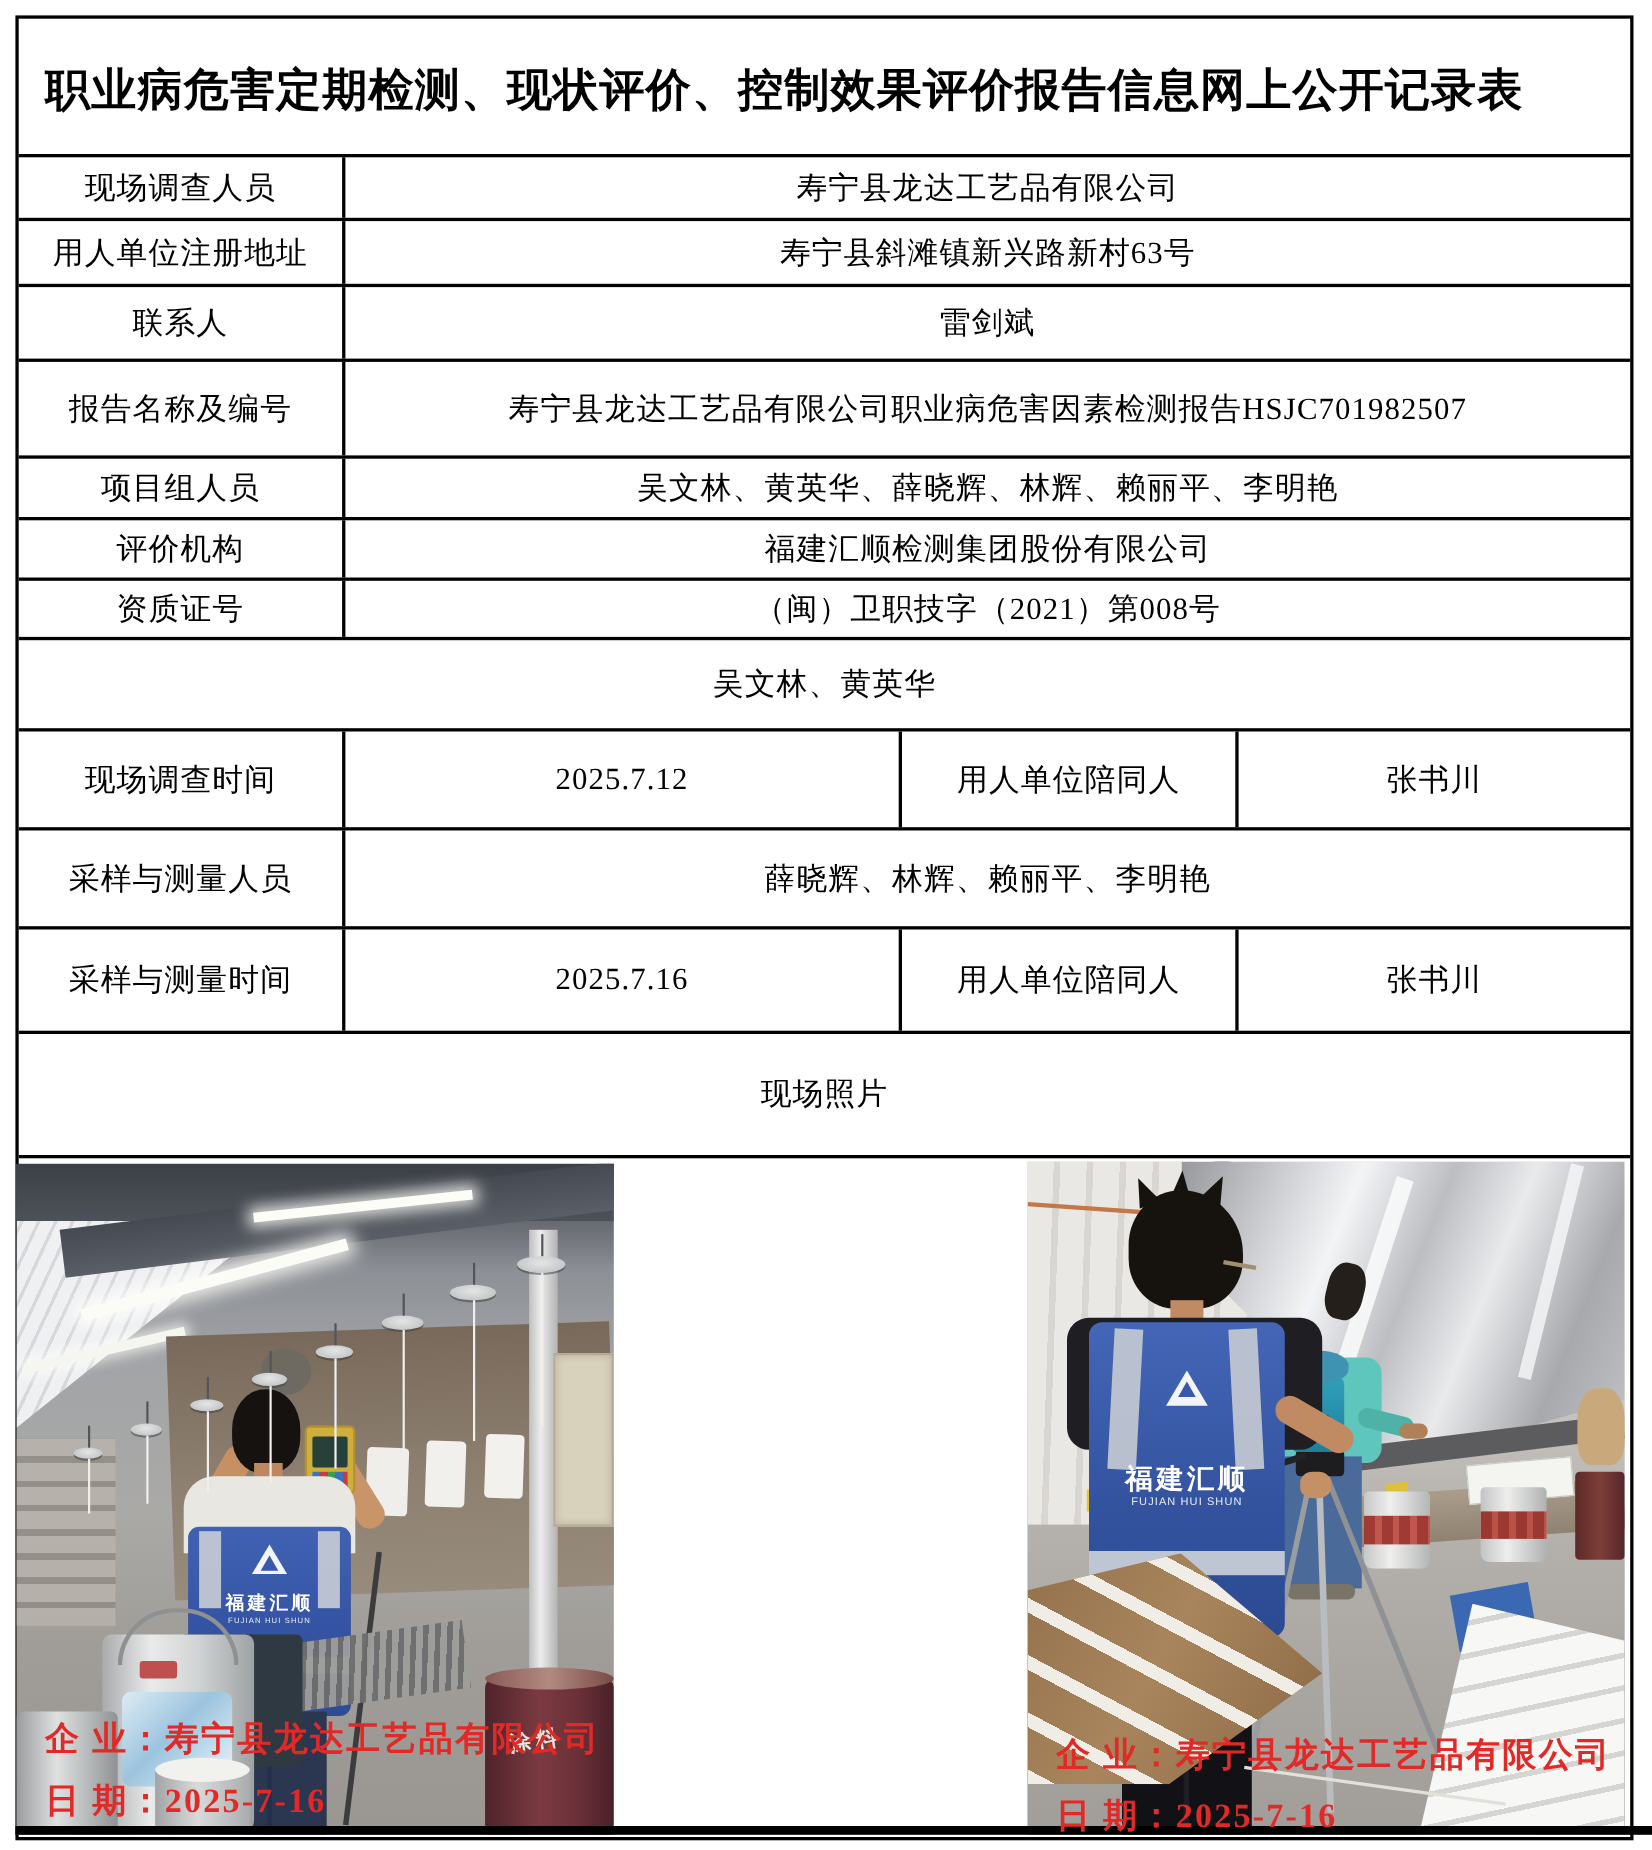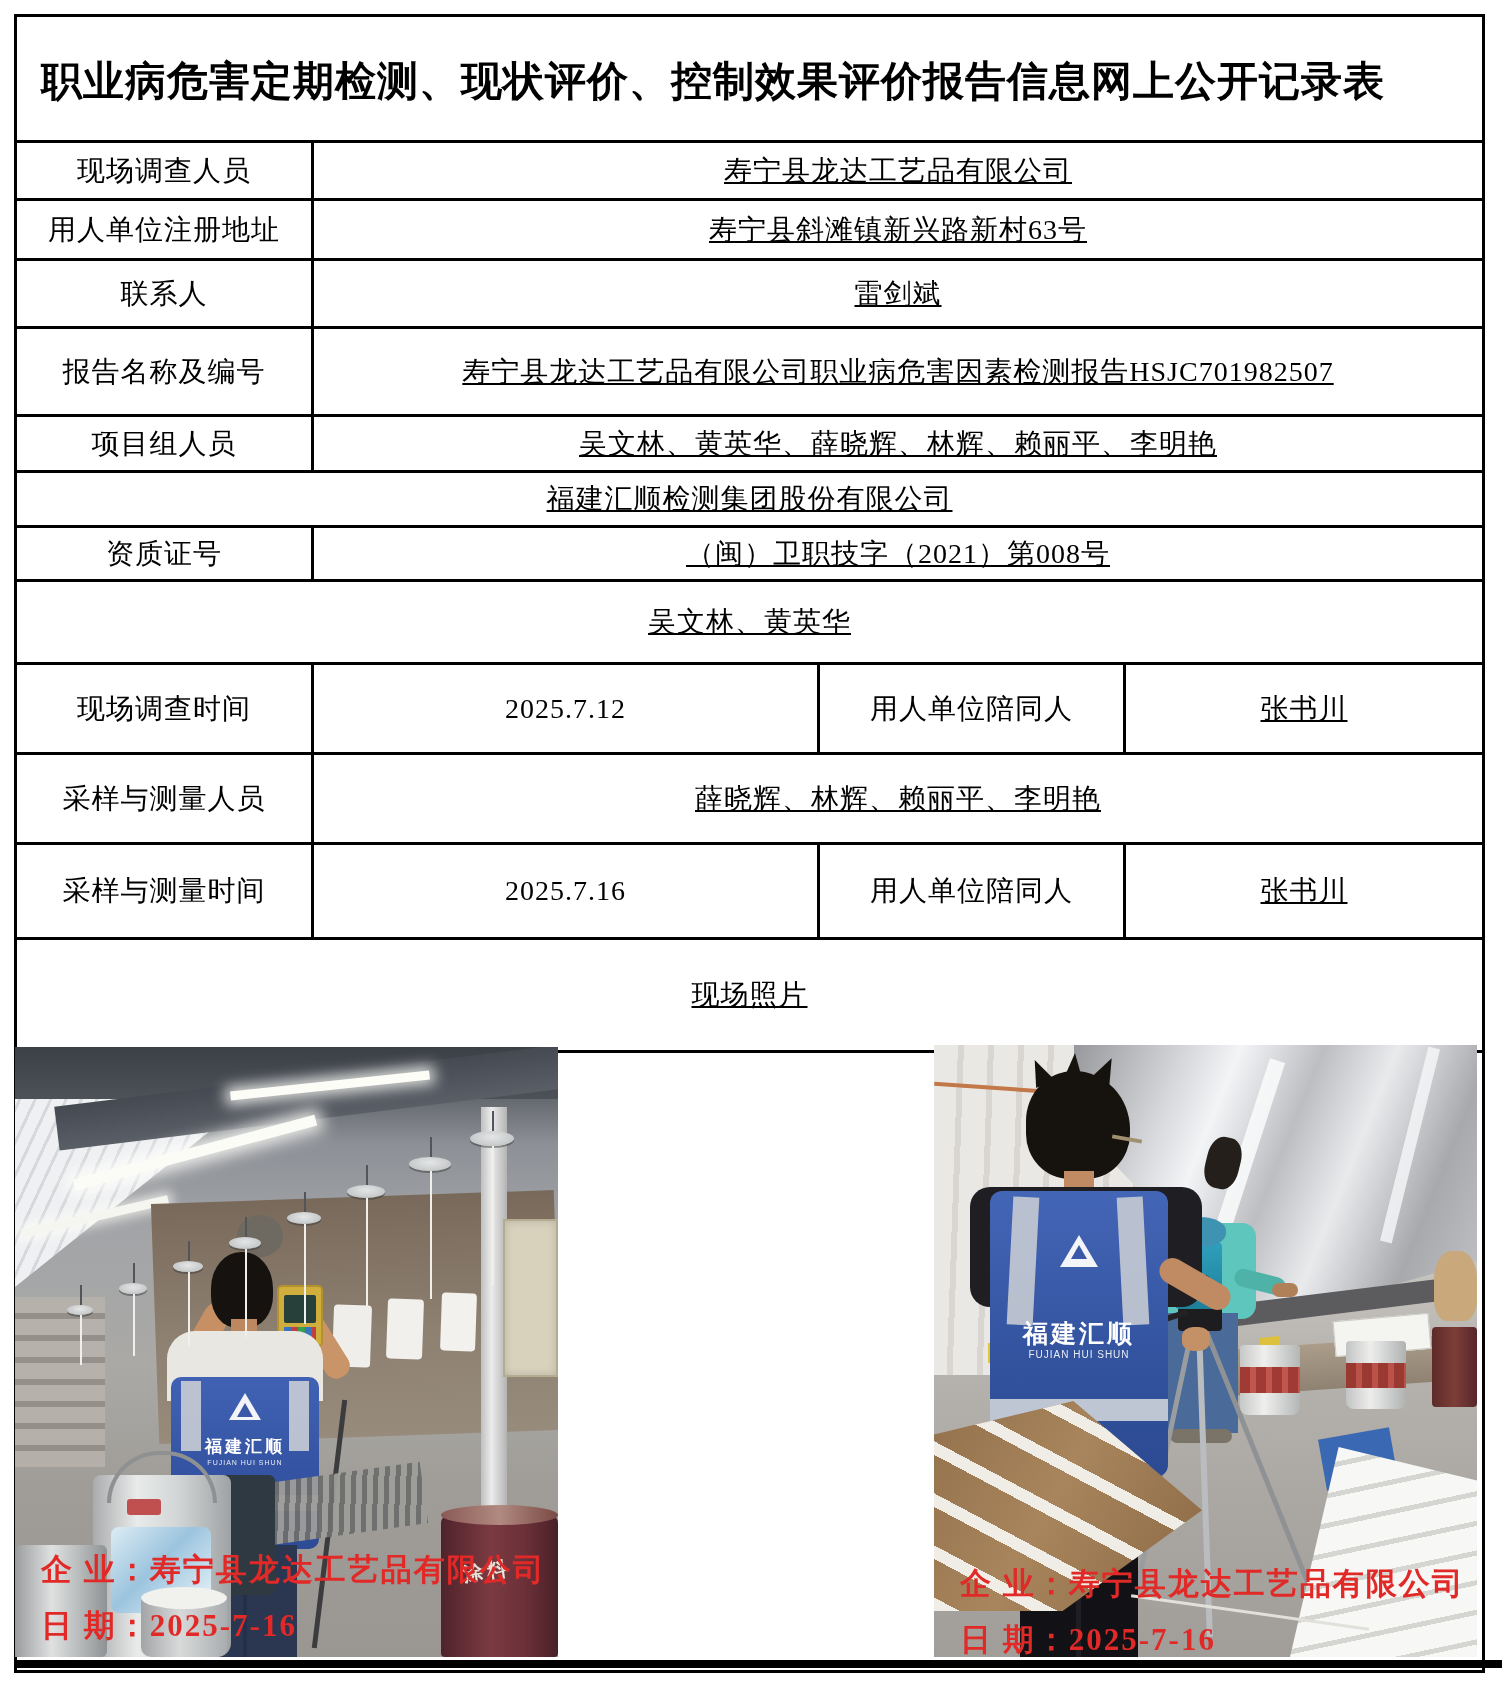--- a/index.html
+++ b/index.html
@@ -8,29 +8,29 @@
   #doc { position:absolute; inset:0; }
 
   
   .tbl { position:absolute; left:14px; top:14px; width:1471px; border:3px solid #000; background:#fff; }
   .row { display:flex; border-top:3px solid #000; }
   .row:first-child { border-top:none; }
   .cell { display:flex; align-items:center; justify-content:center; white-space:nowrap;
           overflow:hidden; font-size:28px; letter-spacing:1px; }
   .cell + .cell { border-left:3px solid #000; }
   .lab  { width:294px; flex:none; }
-  .val  { flex:1;text-decoration:underline; }
+  .val  { flex:1; }
   .v1   { width:506px; flex:none; }
   .l2   { width:306px; flex:none; }
   .titlebar { height:123px; display:flex; align-items:center; padding-left:24px; padding-top:6px;
               font-size:41px; font-weight:bold; letter-spacing:1px; white-space:nowrap; overflow:hidden; }
   .photorow { height:620px; position:relative; }
 
   
-  .photo { position:absolute; overflow:hidden; }
+  .photo { position:absolute; overflow:hidden;margin-top:11px; }
   .photo div { position:absolute; }
   .wm { position:absolute; left:26px; color:#e12a28; font-weight:bold; font-size:31px;
         letter-spacing:2px; white-space:nowrap; z-index:40; font-family:"Liberation Serif",serif; }
 
   #photoL { left:15px; top:1047px; width:543px; height:610px;
     background:linear-gradient(180deg,#4c5058 0%,#5d6168 7%,#8d9096 16%,#a2a4a7 30%,#aaa9a6 52%,#a09d98 72%,#9a9792 100%); }
   #photoR { left:934px; top:1045px; width:543px; height:612px;
     background:linear-gradient(180deg,#d9d7d3 0%,#cfcdc9 28%,#b6b3ae 52%,#a9a6a1 78%,#a19e99 100%); }
 
   .disc { background:radial-gradient(ellipse at 50% 40%,#e4e6e6,#b9bcbe); border-radius:50%;
@@ -74,20 +74,21 @@
     </div>
     <div class="row" style="height:88px">
       <div class="cell lab">报告名称及编号</div>
       <div class="cell val">寿宁县龙达工艺品有限公司职业病危害因素检测报告HSJC701982507</div>
     </div>
     <div class="row" style="height:56px">
       <div class="cell lab">项目组人员</div>
       <div class="cell val">吴文林、黄英华、薛晓辉、林辉、赖丽平、李明艳</div>
     </div>
     <div class="row" style="height:55px">
+      <div class="cell lab">评价机构</div>
       <div class="cell val">福建汇顺检测集团股份有限公司</div>
     </div>
     <div class="row" style="height:54px">
       <div class="cell lab">资质证号</div>
       <div class="cell val">（闽）卫职技字（2021）第008号</div>
     </div>
     <div class="row" style="height:83px">
       <div class="cell val">吴文林、黄英华</div>
     </div>
 

